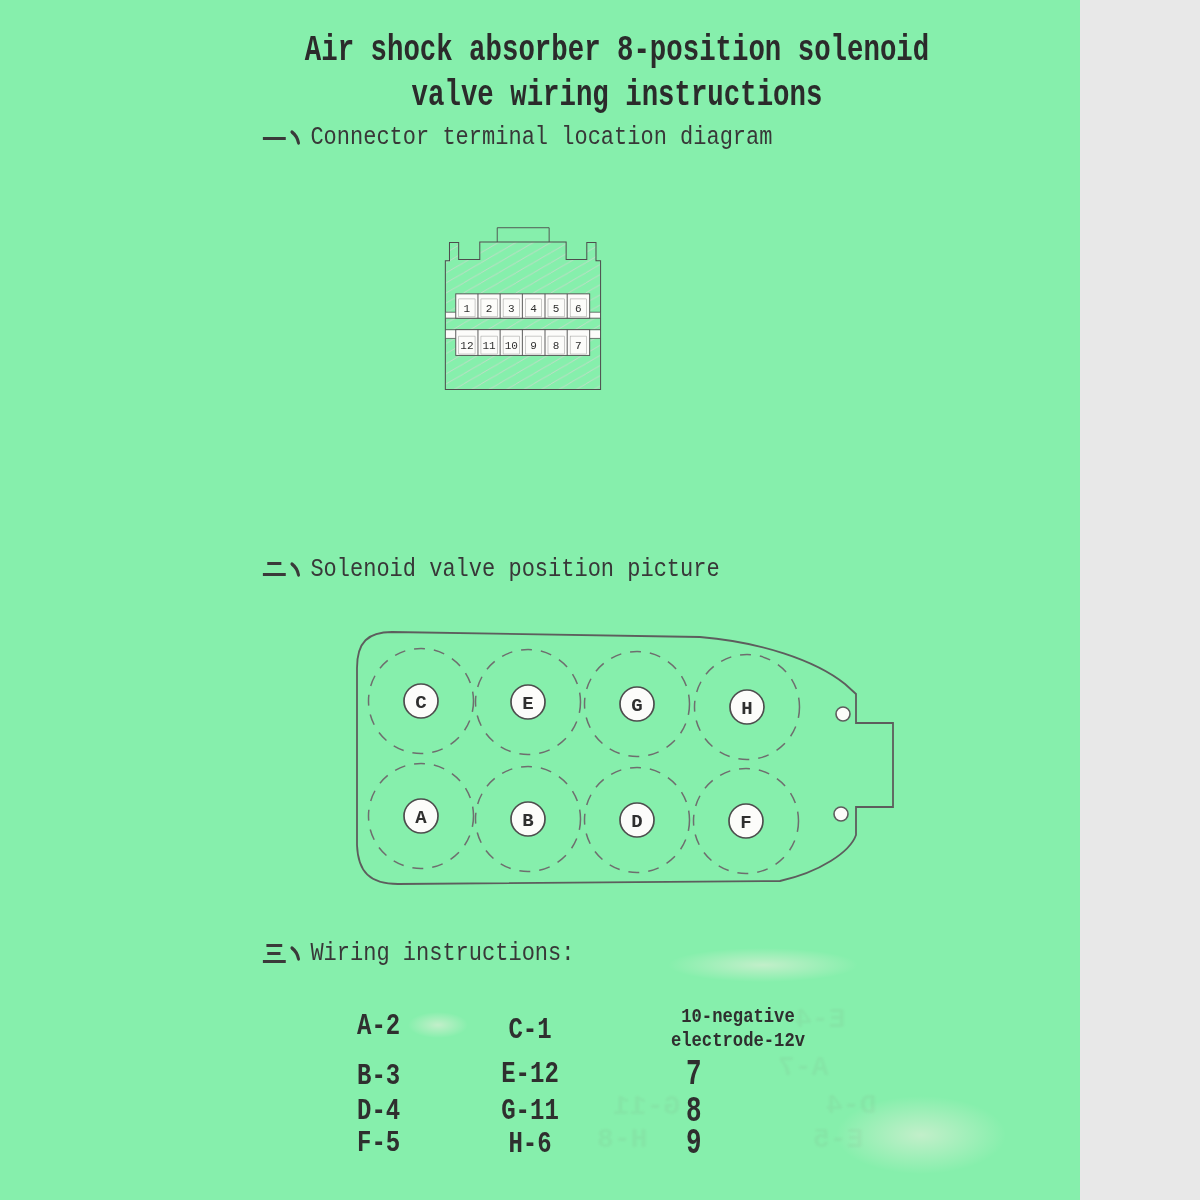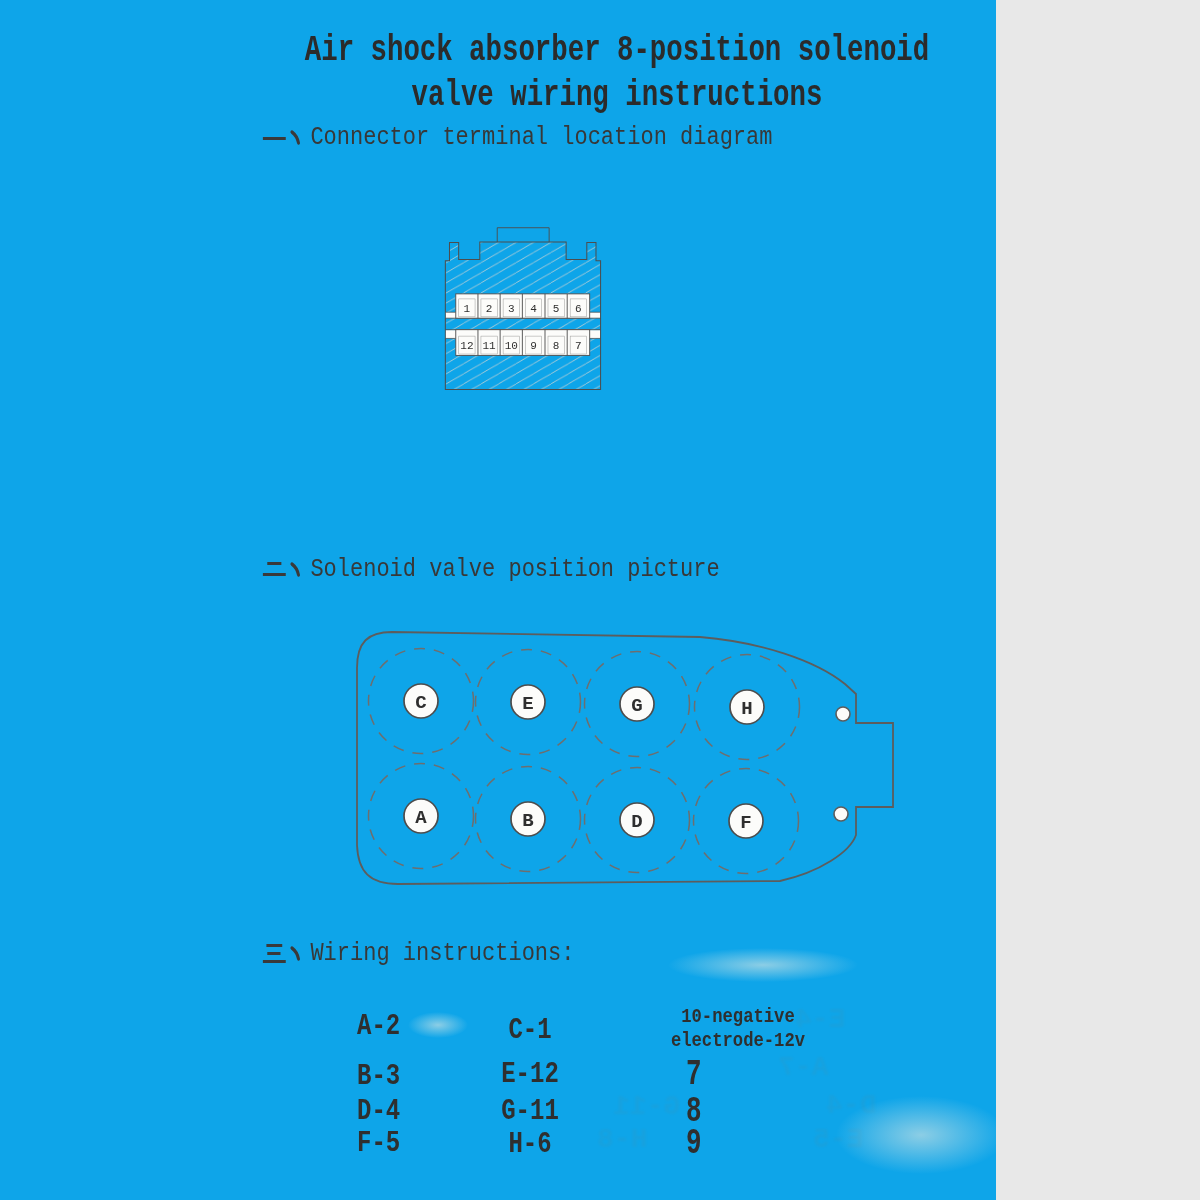--- a/index.html
+++ b/index.html
@@ -1,16 +1,16 @@
 <!DOCTYPE html>
 <html><head>
 <meta charset="utf-8">
 <style>
   html,body{margin:0;padding:0;background:#e8e8e8;}
-  .page{position:relative;width:996px;height:1200px;background:#0ea5e9;
+  .page{position:relative;width:1080px;height:1200px;background:#86efac;
         font-family:"Liberation Mono",monospace;color:#333;overflow:hidden;}
   
   .title{position:absolute;left:0;top:28px;width:1234px;text-align:center;
          font-weight:700;color:#2b2b2b;font-size:37px;line-height:45px;}
   .title .tl{transform:scaleX(.74);transform-origin:50% 50%;white-space:nowrap;}
   
   .heading{position:absolute;font-size:25px;color:#383838;white-space:nowrap;
            display:flex;align-items:center;gap:9px;transform:scaleX(.88);
            transform-origin:0 50%;font-weight:400;height:34px;}
   .h1{left:262px;top:120px}.h2{left:262px;top:552px}.h3{left:262px;top:936px}

